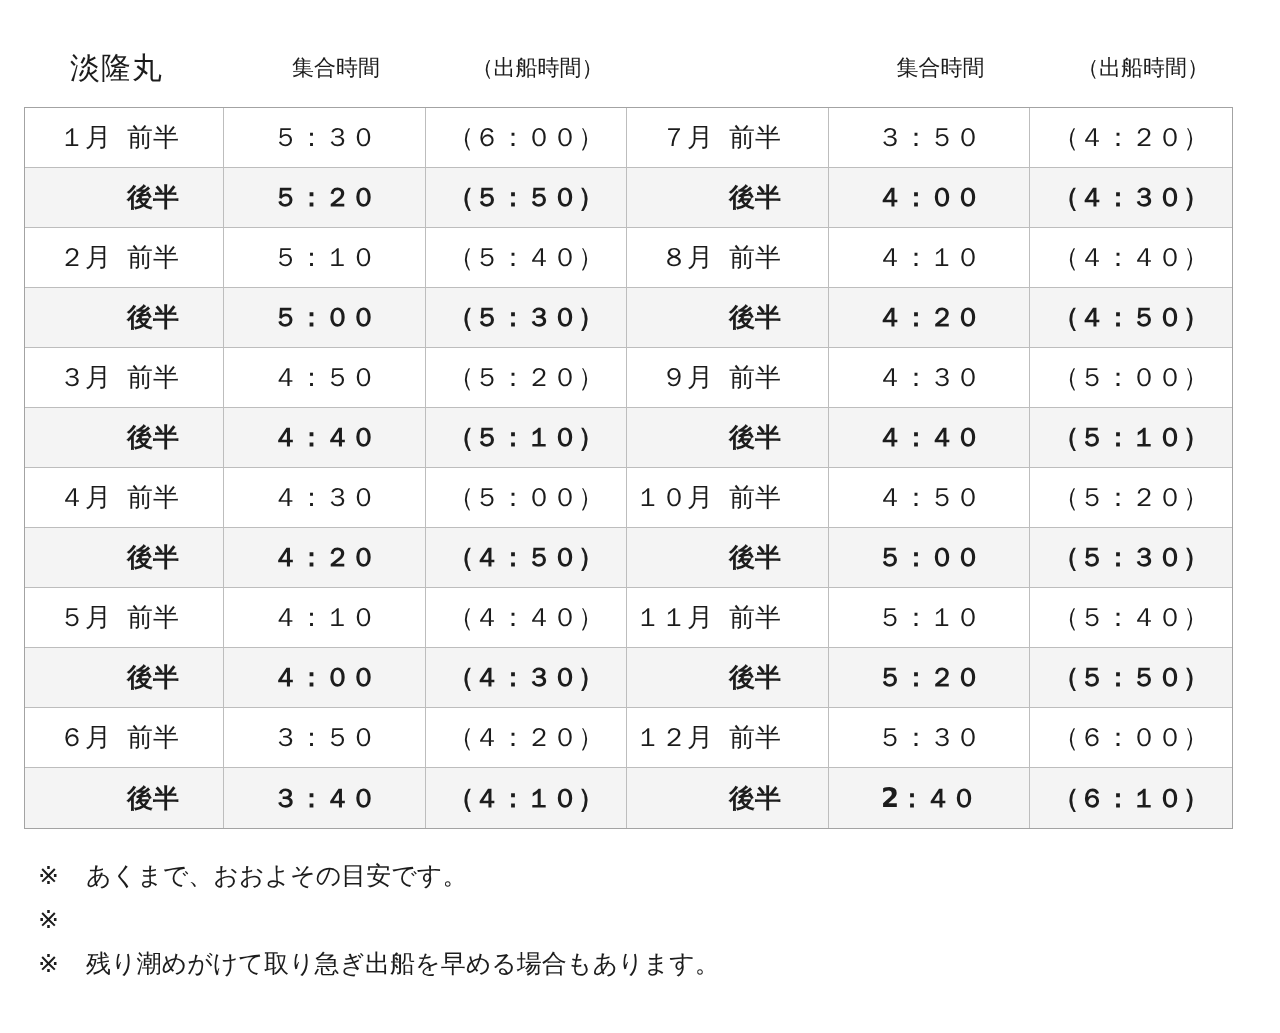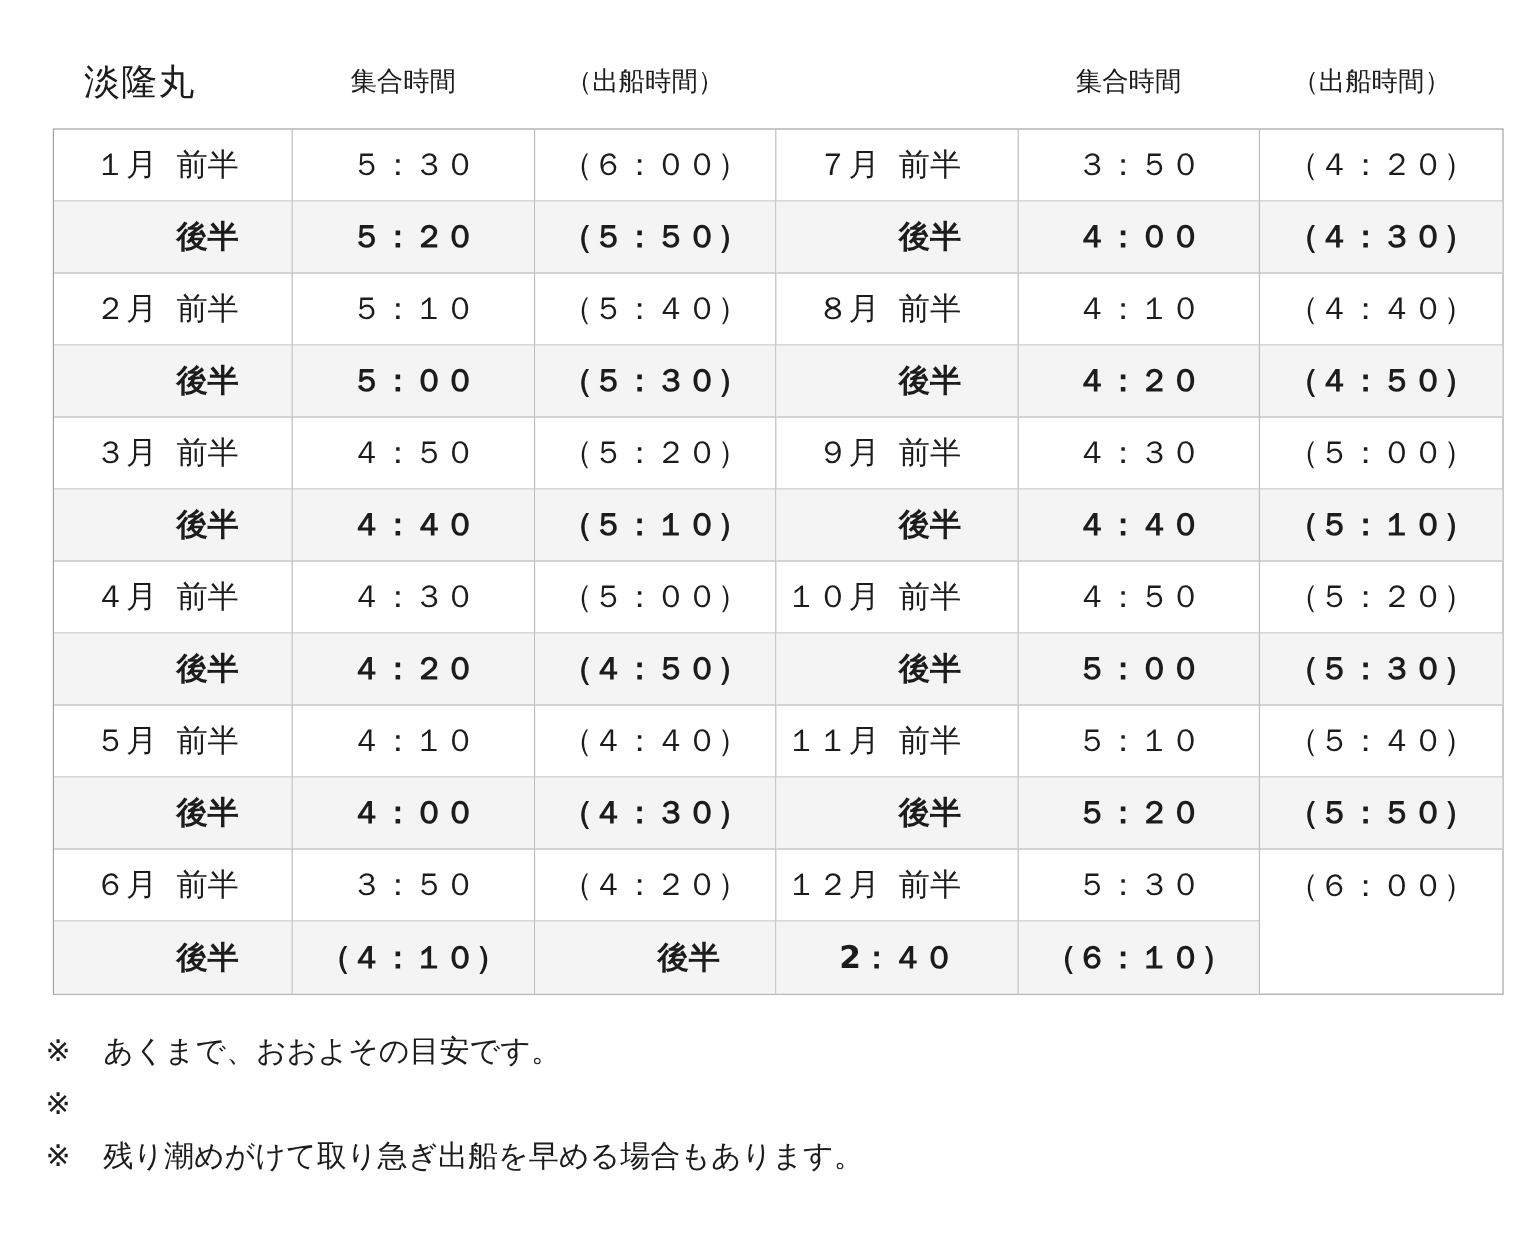--- a/index.html
+++ b/index.html
@@ -21,21 +21,21 @@
   .header-row{
     position:absolute; left:36px; top:43px; width:1209px; height:50px;
     display:grid; grid-template-columns:199px 202px 201px 202px 201px auto;
     align-items:center;
   }
   .boat-title{ font-size:30px; font-weight:500; padding-left:34px; letter-spacing:1px; }
   .hlabel{ font-size:22px; text-align:center; }
 
   
   .grid{
-    position:absolute; left:44px; top:107px; width:1209px;
+    position:absolute; left:24px; top:107px; width:1209px;
     display:grid; grid-template-columns:199px 202px 201px 202px 201px auto;
     border:1px solid var(--border-outer);
     background:#ffffff;
   }
   .cell{
     height:60px; display:flex; align-items:center;
     border-right:1px solid var(--border);
     border-bottom:1px solid var(--border);
     font-size:26px;
   }
@@ -196,20 +196,21 @@
       <div class="cell cell-month">
         <span class="m">１２月</span>
         <span class="h">前半</span>
       </div>
       <div class="cell cell-time">５：３０</div>
       <div class="cell cell-time">（６：００）</div>
       <div class="cell cell-month shaded">
         <span class="m"></span>
         <span class="h">後半</span>
       </div>
+      <div class="cell cell-time shaded">３：４０</div>
       <div class="cell cell-time shaded">（４：１０）</div>
       <div class="cell cell-month shaded">
         <span class="m"></span>
         <span class="h">後半</span>
       </div>
       <div class="cell cell-time shaded">2：４０</div>
       <div class="cell cell-time shaded">（６：１０）</div>
     </div>
 
   <div class="notes" id="notes">

